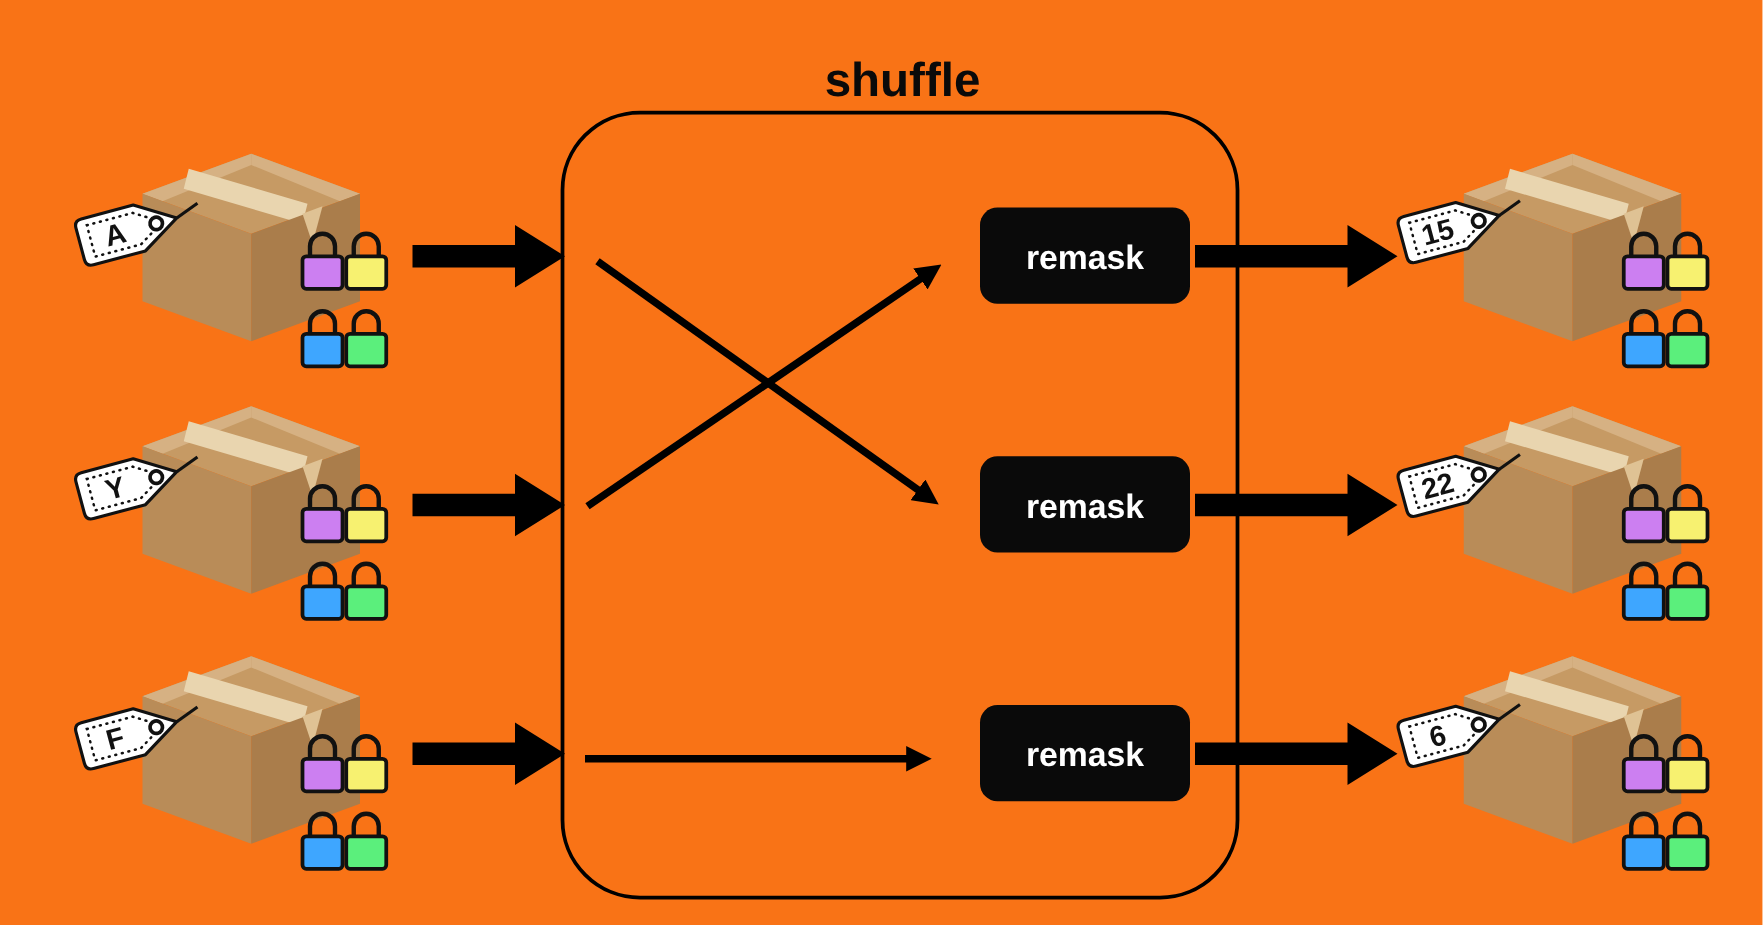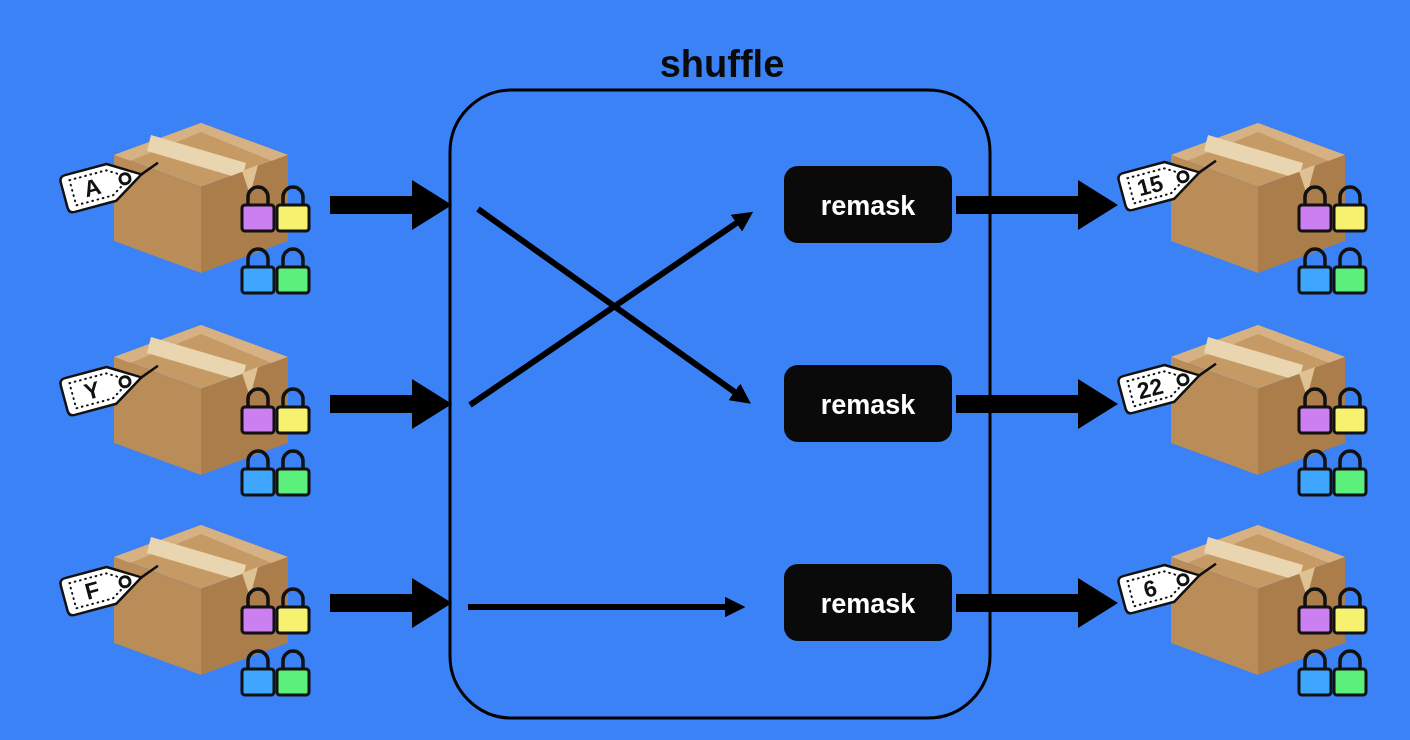--- a/index.html
+++ b/index.html
@@ -1,16 +1,16 @@
 <!DOCTYPE html>
 <html><head>
 <meta charset="utf-8">
 <style>
   html, body { margin: 0; padding: 0; background: #ffffff; }
-  .canvas { position: relative; width: 1410px; height: 740px; background: #3b82f6; overflow: hidden; }
+  .canvas { position: relative; width: 1410px; height: 740px; background: #f97316; overflow: hidden; }
   svg { display: block; }
   text { font-family: "Liberation Sans", "DejaVu Sans", sans-serif; }
   .title-text { font-size: 38px; font-weight: 700; fill: #0a0a0a; }
   .remask-text { font-size: 27px; font-weight: 700; }
   .tag-text { font-size: 23px; font-weight: 700; fill: #111111; }
 </style>
 </head>
 <body>
 
 <div class="canvas">

